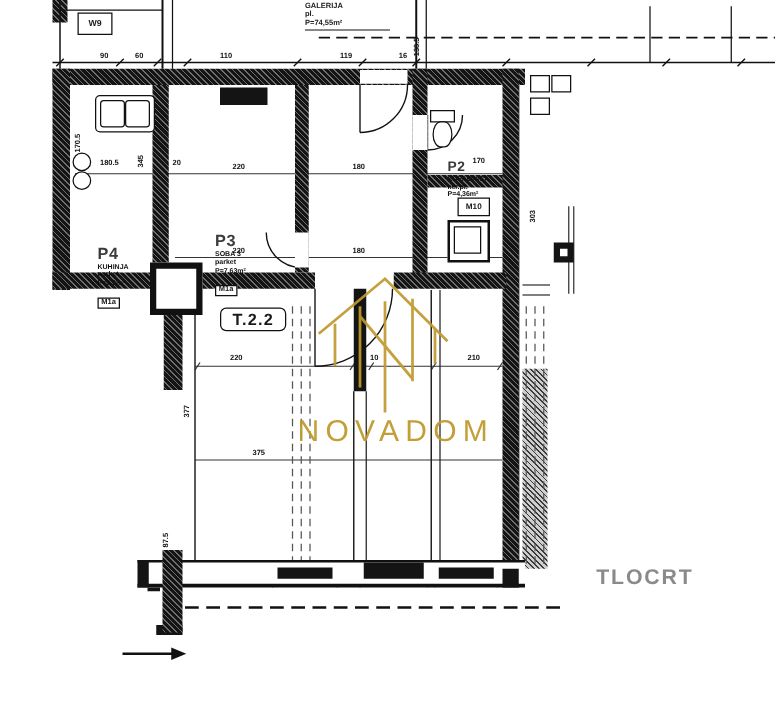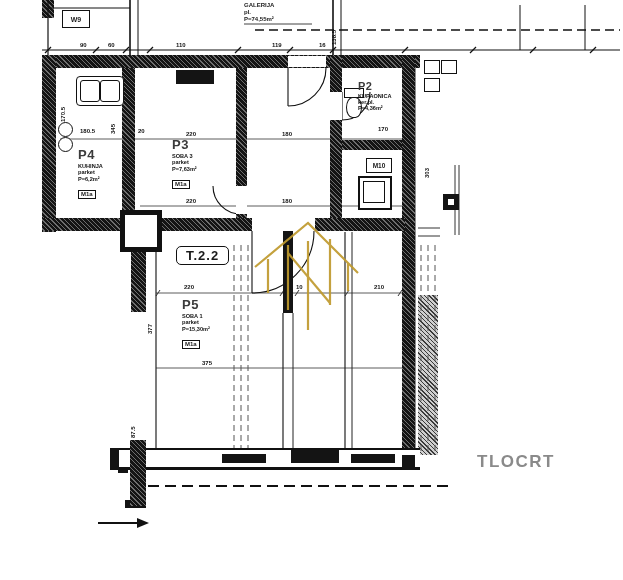--- a/index.html
+++ b/index.html
@@ -5,21 +5,21 @@
   html,body{margin:0;padding:0;background:#fff;}
   #stage{position:relative;width:623px;height:580px;background:#fff;overflow:hidden;
          font-family:"Liberation Sans",sans-serif;color:#1a1a1a;}
   .abs{position:absolute;}
   .hw{background:repeating-linear-gradient(45deg,#141414 0 1.3px,#6e6e6e 1.3px 2.2px,#141414 2.2px 3.2px);}
   .hw2{background:repeating-linear-gradient(45deg,#3a3a3a 0 1px,#cfcfcf 1px 3px);}
   .blk{background:#141414;}
   .dim{font-size:6px;font-weight:bold;color:#111;white-space:nowrap;line-height:1;}
   .vdim{transform:rotate(-90deg);transform-origin:left top;}
   .roomlbl{line-height:1.15;white-space:nowrap;z-index:4;}
-  .rid{font-size:13px;font-weight:600;color:#3b3b3b;letter-spacing:.5px;}
+  .rid{font-size:13px;font-weight:600;color:#3b3b3b;letter-spacing:.5px;margin-top:48px;}
   .rsub{font-size:5.6px;font-weight:bold;color:#111;}
   .tagbox{display:inline-block;border:1px solid #111;font-size:6px;font-weight:bold;
           padding:0 2px;margin-top:2px;background:#fff;}
   .smbox{border:1.4px solid #111;background:#fff;display:flex;align-items:center;
          justify-content:center;font-size:7px;font-weight:bold;}
   .fix{border:1.4px solid #111;background:#fff;}
   .t22{border:1.8px solid #111;border-radius:5px;background:#fff;padding:1px 9px;
        font-size:13px;font-weight:bold;letter-spacing:1px;z-index:4;}
   .tlocrt{font-size:17px;font-weight:600;color:#8a8a8a;letter-spacing:1.5px;}
   .brand{font-size:24px;letter-spacing:5px;font-weight:400;z-index:6;opacity:.95;}
@@ -200,27 +200,20 @@
     <div class="rsub">SOBA 3</div>
     <div class="rsub">parket</div>
     <div class="rsub">P=7,63m²</div>
     <div class="tagbox">M1a</div>
   </div>
   <div class="abs roomlbl" style="left:358px;top:80px">
     <div class="rid" style="font-size:11px">P2</div>
     <div class="rsub">KUPAONICA</div>
     <div class="rsub">ker.pl.</div>
     <div class="rsub">P=4,36m²</div>
-  </div>
-  <div class="abs roomlbl" style="left:182px;top:298px">
-    <div class="rid">P5</div>
-    <div class="rsub">SOBA 1</div>
-    <div class="rsub">parket</div>
-    <div class="rsub">P=15,30m²</div>
-    <div class="tagbox">M1a</div>
   </div>
 
   <div class="abs dim" style="left:80px;top:42px">90</div>
   <div class="abs dim" style="left:108px;top:42px">60</div>
   <div class="abs dim" style="left:176px;top:42px">110</div>
   <div class="abs dim" style="left:272px;top:42px">119</div>
   <div class="abs dim" style="left:319px;top:42px">16</div>
   <div class="abs dim vdim" style="left:331px;top:45px">138.5</div>
   <div class="abs dim vdim" style="left:60px;top:122px">170.5</div>
   <div class="abs dim" style="left:80px;top:128px">180.5</div>
@@ -246,14 +239,15 @@
     <g fill="none" stroke="#bf9a2e" stroke-width="2.2">
       <polyline points="15,52 68,8 118,58"></polyline>
       <line x1="48" y1="30" x2="48" y2="95"></line>
       <line x1="68" y1="26" x2="68" y2="115"></line>
       <line x1="90" y1="24" x2="90" y2="90"></line>
       <line x1="48" y1="38" x2="90" y2="88"></line>
       <line x1="28" y1="44" x2="28" y2="78"></line>
       <line x1="108" y1="48" x2="108" y2="76"></line>
     </g>
   </svg>
+  <div class="abs brand" style="left:238px;top:332px;color:#bf9a2e">NOVADOM</div>
 
 </div>
 
 </body></html>

